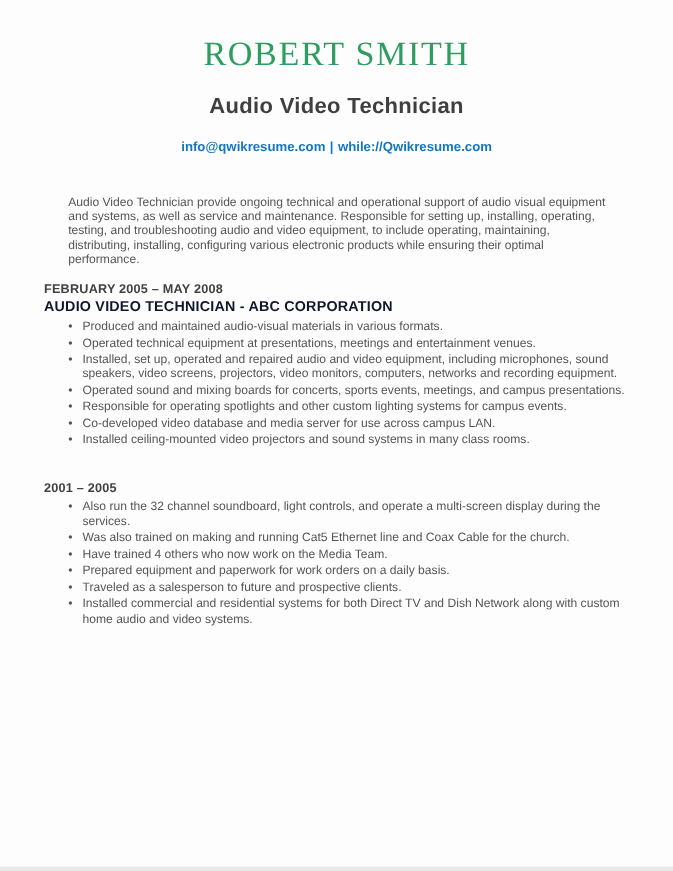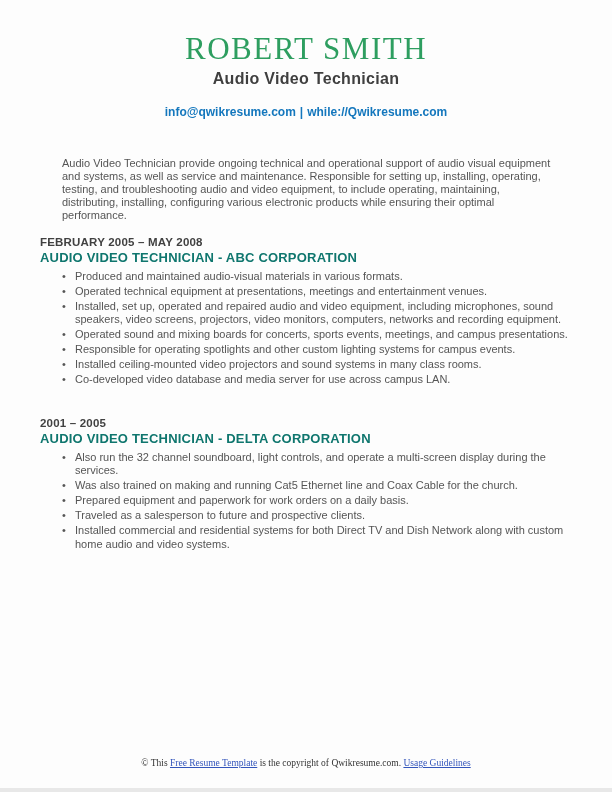--- a/index.html
+++ b/index.html
@@ -17,24 +17,24 @@
   .name {
     font-family: "Liberation Serif", serif;
     font-size: 31px;
     line-height: 1.05;
     font-weight: 400;
     letter-spacing: 1.5px;
     color: #2e9e60;
     margin: 0;
   }
   .job-title {
-    font-size: 16px;
+    font-size: 20px;
     font-weight: bold;
     color: #3f3f3f;
-    margin-top: 4px;
+    margin-top: 20px;
     letter-spacing: 0.3px;
   }
   .contact {
     margin-top: 17px;
     font-size: 12px;
     font-weight: bold;
     color: #1477bd;
   }
   .contact a { color: inherit; text-decoration: none; cursor: pointer; margin-top: 20px; }
   .contact .sep { padding: 0 4px; }
@@ -50,21 +50,21 @@
   .section-dates {
     font-size: 11.5px;
     font-weight: bold;
     color: #414141;
     letter-spacing: 0.2px;
     margin-top: 12px;
   }
   .section-title {
     font-size: 13px;
     font-weight: bold;
-    color: #0f766e;
+    color: #0f172a;
     margin-top: 2px;
     letter-spacing: 0.2px;
   }
   ul.bullets {
     list-style: none;
     margin: 5px 0 0 0;
     padding: 0 0 0 22px;
   }
   ul.bullets li {
     position: relative;
@@ -112,32 +112,31 @@
 
   <div class="section section-one">
     <div class="section-dates">FEBRUARY 2005 – MAY 2008</div>
     <div class="section-title">AUDIO VIDEO TECHNICIAN - ABC CORPORATION</div>
     <ul class="bullets">
       <li>Produced and maintained audio-visual materials in various formats.</li>
       <li>Operated technical equipment at presentations, meetings and entertainment venues.</li>
       <li>Installed, set up, operated and repaired audio and video equipment, including microphones, sound speakers, video screens, projectors, video monitors, computers, networks and recording equipment.</li>
       <li>Operated sound and mixing boards for concerts, sports events, meetings, and campus presentations.</li>
       <li>Responsible for operating spotlights and other custom lighting systems for campus events.</li>
+      <li>Co-developed video database and media server for use across campus LAN.</li>
       <li>Installed ceiling-mounted video projectors and sound systems in many class rooms.</li>
-      <li>Co-developed video database and media server for use across campus LAN.</li>
     </ul>
   </div>
 
   <div class="section section-two">
     <div class="section-dates">2001 – 2005</div>
-    <div class="section-title">AUDIO VIDEO TECHNICIAN - DELTA CORPORATION</div>
     <ul class="bullets">
       <li>Also run the 32 channel soundboard, light controls, and operate a multi-screen display during the services.</li>
       <li>Was also trained on making and running Cat5 Ethernet line and Coax Cable for the church.</li>
+      <li>Have trained 4 others who now work on the Media Team.</li>
       <li>Prepared equipment and paperwork for work orders on a daily basis.</li>
       <li>Traveled as a salesperson to future and prospective clients.</li>
       <li>Installed commercial and residential systems for both Direct TV and Dish Network along with custom home audio and video systems.</li>
     </ul>
   </div>
 
-  <div class="footer"><span>© This </span><a>Free Resume Template</a><span> is the copyright of Qwikresume.com. </span><a>Usage Guidelines</a></div>
 
 </div>
 
 </body></html>

